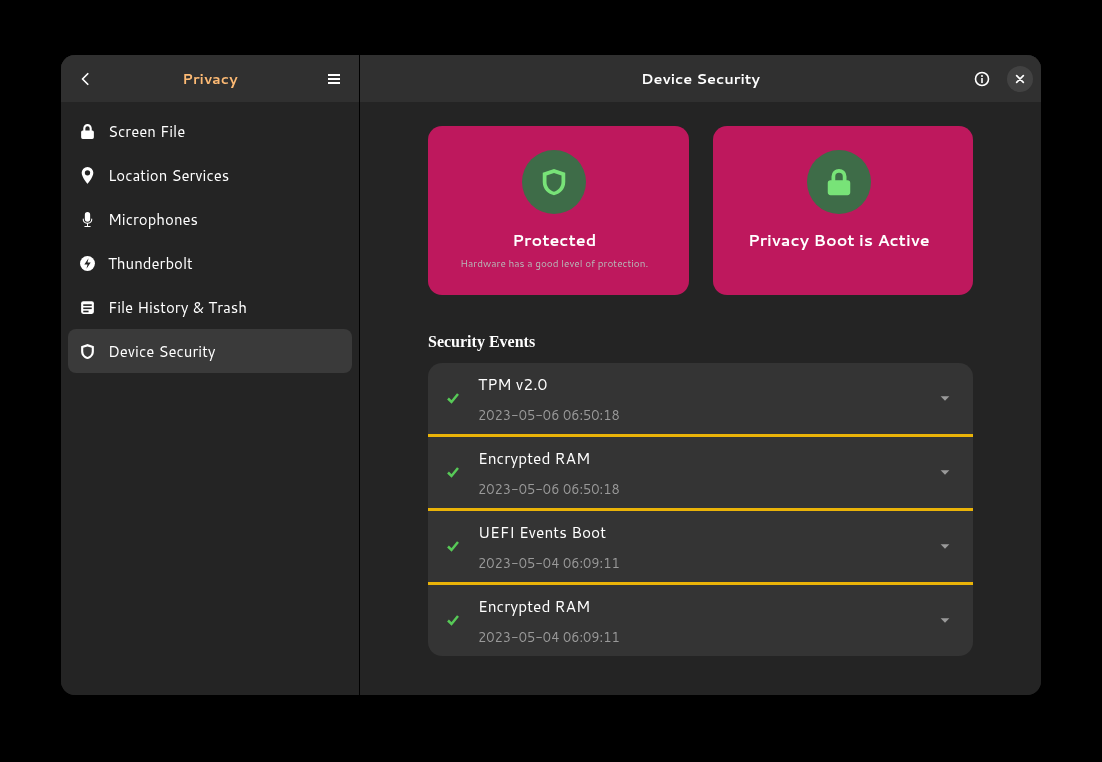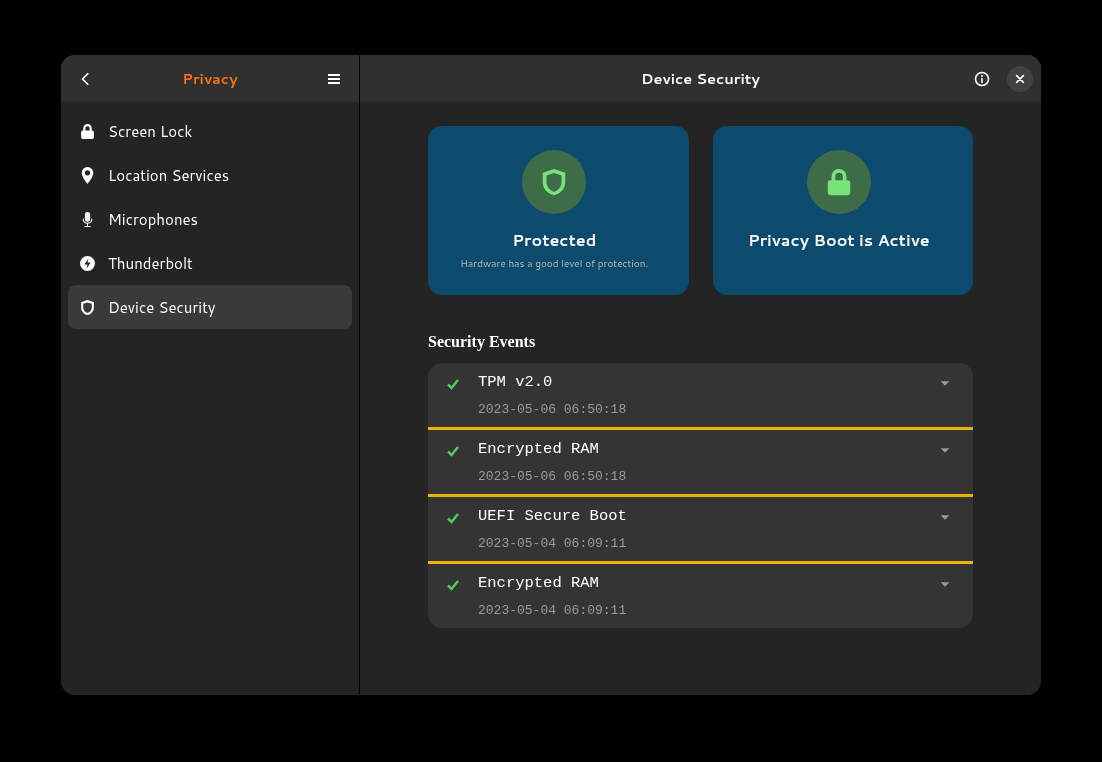--- a/index.html
+++ b/index.html
@@ -38,21 +38,21 @@
   }
   .icon-btn {
     width: 34px; height: 34px;
     border-radius: 6px;
     display: flex; align-items: center; justify-content: center;
     cursor: pointer;
   }
   .sidebar-title {
     font-size: 14.5px;
     font-weight: 700;
-    color: #f97316;
+    color: #fdba74;
   }
   .sidebar-list {
     padding: 7px;
     display: flex;
     flex-direction: column;
     gap: 0;
   }
   .sidebar-item {
     height: 44px;
     border-radius: 8px;
@@ -113,21 +113,21 @@
     padding: 24px 68px;
     overflow: auto;
   }
   .cards {
     display: flex;
     gap: 24px;
     justify-content: center;
   }
   .card {
     flex: 1;
-    background: #0c4a6e;
+    background: #be185d;
     border-radius: 14px;
     padding: 24px 28px 24px 20px;
     text-align: center;
   }
   .card-circle {
     width: 64px; height: 64px;
     border-radius: 50%;
     background: #3e6c48;
     display: flex; align-items: center; justify-content: center;
     margin: 0 auto 14px auto;
@@ -145,25 +145,24 @@
   }
   .events {
     display: flex;
     flex-direction: column;
     border-radius: 14px;
     overflow: hidden;
   }
   .event-row {
     background: #343434;
     display: flex;
-    align-items: flex-start;
+    align-items: center;
     padding: 10px 18px 10px 14px;
     gap: 14px;
     cursor: pointer;
-    font-family: Liberation Mono, monospace;
   }
   .event-row + .event-row { border-top: 3px solid #eab308; }
   .event-check {
     width: 22px; height: 22px;
     display: flex; align-items: center; justify-content: center;
     flex: 0 0 22px;
   }
   .event-check svg { width: 16px; height: 16px; stroke: #57c957; fill: none; stroke-width: 2.5; }
   .event-info { flex: 1; }
   .event-title { font-size: 15.5px; color: #fff; }
@@ -198,21 +197,21 @@
     </div>
 
     <div class="sidebar-list">
 
       <div class="sidebar-item">
         <span class="side-icon">
           <svg viewBox="0 0 16 16">
               <path d="M4 7V5a4 4 0 0 1 8 0v2h.5A1.5 1.5 0 0 1 14 8.5v5A1.5 1.5 0 0 1 12.5 15h-9A1.5 1.5 0 0 1 2 13.5v-5A1.5 1.5 0 0 1 3.5 7H4zm2 0h4V5a2 2 0 0 0-4 0v2z"></path>
             </svg>
         </span>
-        <span>Screen Lock</span>
+        <span>Screen File</span>
       </div>
 
       <div class="sidebar-item">
         <span class="side-icon">
           <svg viewBox="0 0 16 16">
               <path d="M8 0a5.5 5.5 0 0 0-5.5 5.5C2.5 9.5 8 16 8 16s5.5-6.5 5.5-10.5A5.5 5.5 0 0 0 8 0zm0 8a2.5 2.5 0 1 1 0-5 2.5 2.5 0 0 1 0 5z"></path>
             </svg>
         </span>
         <span>Location Services</span>
       </div>
@@ -230,20 +229,31 @@
       <div class="sidebar-item">
         <span class="side-icon">
           <svg viewBox="0 0 16 16">
               <circle cx="8" cy="8" r="7"></circle>
               <path d="M9 3 L5 9 h3 l-1 4 4-6 H8z" fill="#242424"></path>
             </svg>
         </span>
         <span>Thunderbolt</span>
       </div>
 
+      <div class="sidebar-item">
+        <span class="side-icon">
+          <svg viewBox="0 0 16 16">
+              <rect x="2" y="2" width="12" height="12" rx="2"></rect>
+              <rect x="4" y="5" width="8" height="1.5" fill="#242424"></rect>
+              <rect x="4" y="8" width="8" height="1.5" fill="#242424"></rect>
+              <rect x="4" y="11" width="5" height="1.5" fill="#242424"></rect>
+            </svg>
+        </span>
+        <span>File History &amp; Trash</span>
+      </div>
 
       <div class="sidebar-item active">
         <span class="side-icon">
           <svg viewBox="0 0 16 16">
               <path d="M8 1 2 3v5c0 4 3 6.5 6 7 3-.5 6-3 6-7V3L8 1zm0 2.2 4 1.3v3.5c0 2.8-2 4.6-4 5.2-2-.6-4-2.4-4-5.2V4.5l4-1.3z"></path>
             </svg>
         </span>
         <span>Device Security</span>
       </div>
 
@@ -332,21 +342,21 @@
           </span>
         </div>
 
         <div class="event-row">
           <span class="event-check">
             <svg viewBox="0 0 16 16">
                 <path d="M3 8.5 L6.5 12 L13 4"></path>
               </svg>
           </span>
           <div class="event-info">
-            <div class="event-title">UEFI Secure Boot</div>
+            <div class="event-title">UEFI Events Boot</div>
             <div class="event-ts">2023-05-04 06:09:11</div>
           </div>
           <span class="event-chevron">
             <svg viewBox="0 0 16 16">
                 <path d="M3 6 l5 5 5-5z"></path>
               </svg>
           </span>
         </div>
 
         <div class="event-row">

